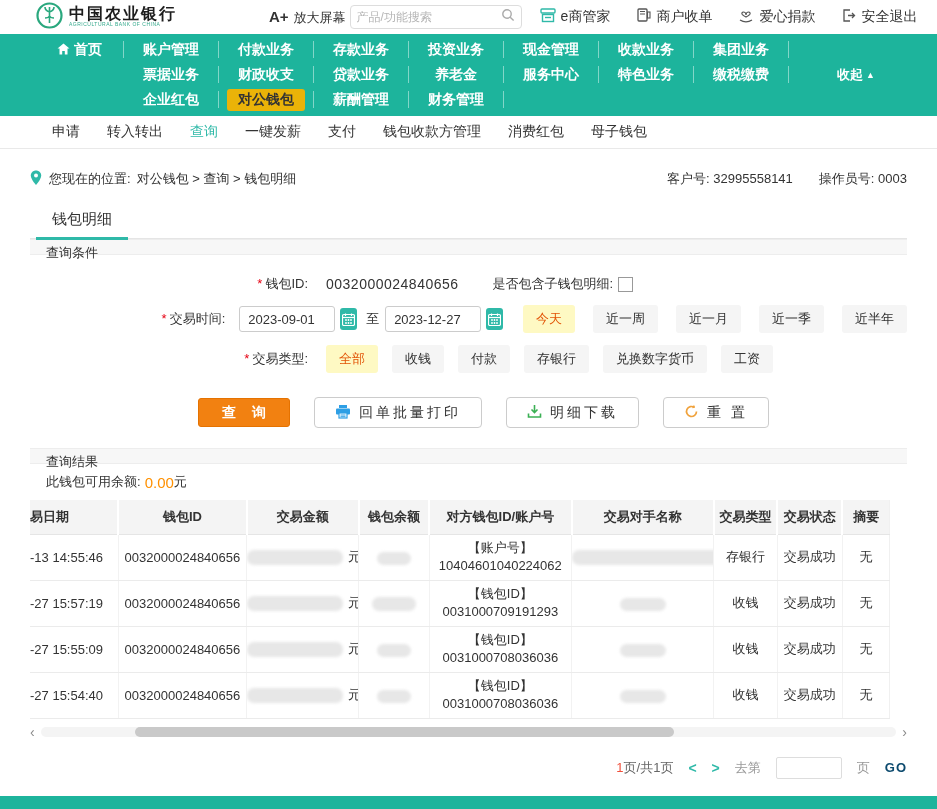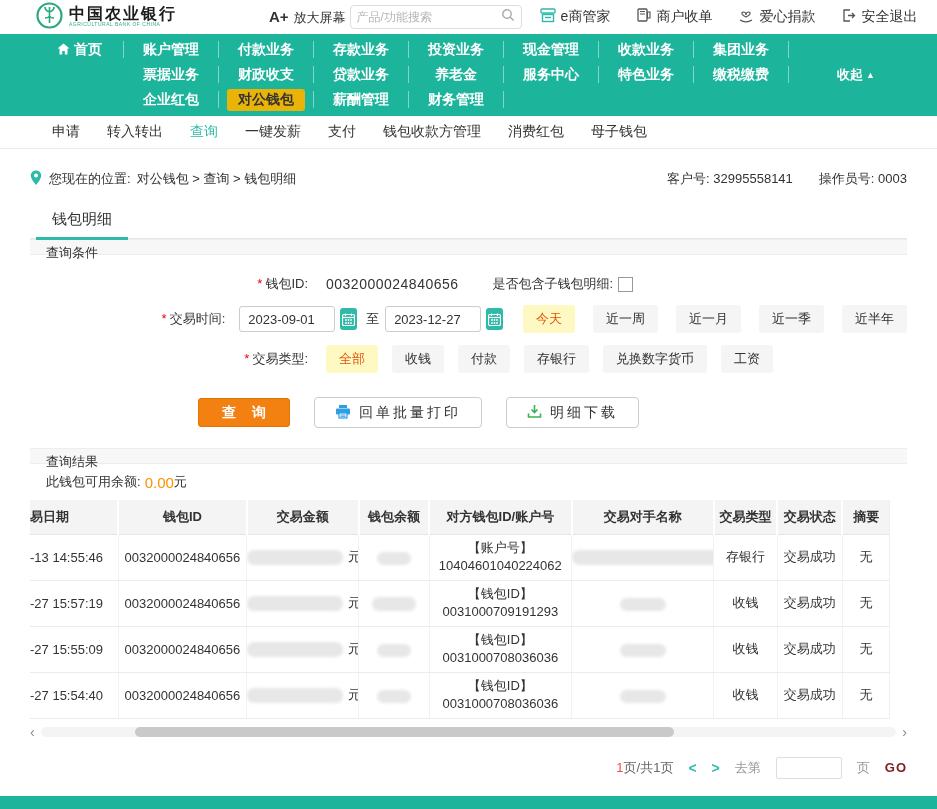--- a/index.html
+++ b/index.html
@@ -89,21 +89,21 @@
   .hscroll { margin-top:6px; height:14px; display:flex; align-items:center; gap:6px; }
   .hs-arrow { color:#8a8a8a; font-size:14px; line-height:10px; cursor:pointer; }
   .hs-track { flex:1; height:10px; background:#f4f4f4; border-radius:5px; position:relative; }
   .hs-thumb { position:absolute; left:11%; width:63%; height:10px; background:#c9c9c9; border-radius:5px; cursor:grab; }
 
   
   .pager { display:flex; justify-content:flex-end; align-items:center; margin-top:18px; font-size:13px; gap:15px; color:#666; }
   .pg-cur { color:#f0503c; }
   .pg-arrow { color:#2fb9a8; font-weight:bold; font-size:14px; cursor:pointer; }
   .pg-input { width:66px; height:22px; border:1px solid #ddd; border-radius:2px; outline:none; padding:0 4px; font-size:13px; }
-  .pg-go { color:#7f1d1d; font-weight:bold; cursor:pointer; letter-spacing:1px;text-align:right; }
+  .pg-go { color:#0c4a6e; font-weight:bold; cursor:pointer; letter-spacing:1px;text-align:right; }
 
   .footer-bar { position:absolute; left:0; right:0; bottom:0; height:13px; background:#1db49c; }
 </style>
 </head>
 <body>
 
 <div class="page">
 
   <div class="topbar">
     <div class="logo">
@@ -310,20 +310,27 @@
                 <path d="M5.5 11 h5 M5.5 12.7 h5" stroke="#2e9fe5" stroke-width="1"></path>
               </svg></span>
           <span>回单批量打印</span>
         </button>
         <button class="btn-outline">
           <span><svg width="15" height="15" viewBox="0 0 15 15">
                 <path d="M7.5 1 v7 M4.5 5.5 L7.5 8.5 L10.5 5.5" fill="none" stroke="#3bb054" stroke-width="1.6"></path>
                 <path d="M1.5 9.5 v3.5 h12 v-3.5" fill="none" stroke="#3bb054" stroke-width="1.6"></path>
               </svg></span>
           <span>明细下载</span>
+        </button>
+        <button class="btn-outline">
+          <span><svg width="15" height="15" viewBox="0 0 15 15">
+                <path d="M12.5 7.5 a5 5 0 1 1 -2-4" fill="none" stroke="#f0a23c" stroke-width="1.7"></path>
+                <path d="M10 0.8 L11 3.6 L8 4.2 Z" fill="#f0a23c"></path>
+              </svg></span>
+          <span>重 置</span>
         </button>
       </div>
     </div>
 
     <div class="section-bar res-bar">查询结果</div>
 
     <div class="balance-line">
       <span>此钱包可用余额:</span>
       <span class="balance-val">0.00</span>
       <span>元</span>

